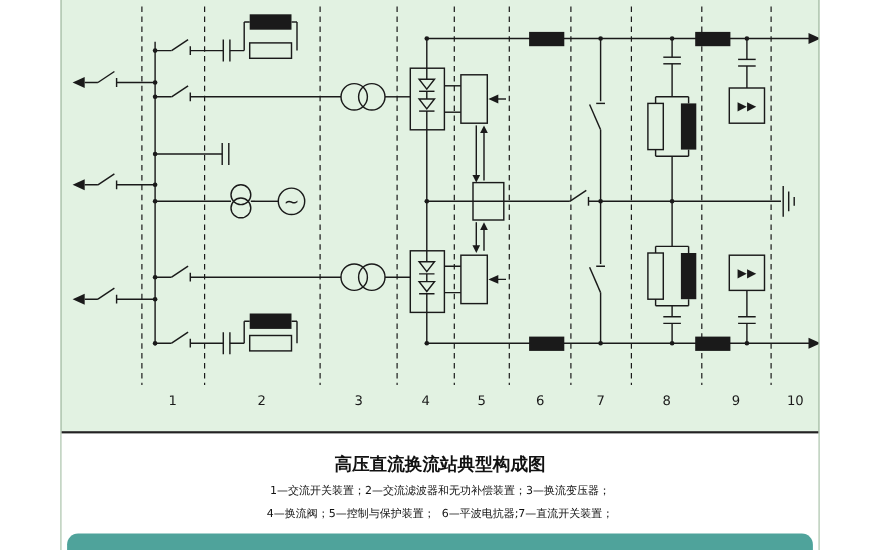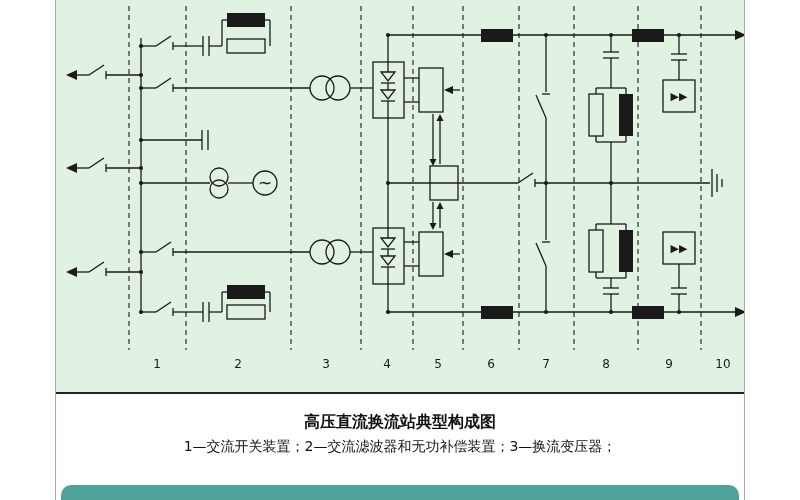--- a/index.html
+++ b/index.html
@@ -6,21 +6,21 @@
   .page{position:relative;width:800px;height:500px;background:#ffffff;overflow:hidden;
         font-family:"DejaVu Sans","Liberation Sans",sans-serif;}
   .panel{position:absolute;left:55px;top:0;width:690px;height:500px;background:#e2f2e2;
          border-left:1px solid #9ab39a;border-right:1px solid #9ab39a;box-sizing:border-box;}
   .diagram-area{position:relative;width:688px;height:376px;}
   .diagram-area svg{display:block;}
   .caption{position:absolute;left:0;top:392px;width:688px;height:116px;background:#ffffff;
            border-top:2px solid #222;box-sizing:border-box;text-align:center;padding-top:16px;}
   .caption-title{font-weight:bold;font-size:16px;color:#111;margin:2px 0 3px 0;
                  font-family:"DejaVu Sans","Liberation Serif",serif;}
-  .legend-line{font-size:14px;color:#111;line-height:21px;white-space:pre-wrap;
+  .legend-line{font-size:10px;color:#111;line-height:21px;white-space:pre-wrap;
                font-family:"DejaVu Sans","Liberation Serif",serif;}
   .bottom-bar{position:absolute;left:5px;bottom:0;width:678px;height:15px;background:#4fa39b;
               border-radius:10px 10px 0 0;}
   
   .w{stroke:#1a1a1a;stroke-width:1.3;fill:none;}
   .wd{stroke:#1a1a1a;stroke-width:1.1;fill:none;stroke-dasharray:5 4;}
   .f{fill:#1a1a1a;stroke:none;}
   .zn{fill:#1a1a1a;font-size:12px;font-family:"DejaVu Sans",sans-serif;text-anchor:middle;}
   .sym{fill:#1a1a1a;font-size:11px;font-family:"DejaVu Sans",sans-serif;text-anchor:middle;}
   .sine{fill:#1a1a1a;font-size:17px;font-family:"DejaVu Sans",sans-serif;text-anchor:middle;}
@@ -309,17 +309,18 @@
           <circle class="f" cx="555" cy="312" r="2.1"></circle>
           <circle class="f" cx="623" cy="35" r="2.1"></circle>
             <circle class="f" cx="623" cy="312" r="2.1"></circle>
         </g>
       </svg>
     </div>
 
     <div class="caption">
       <div class="caption-title">高压直流换流站典型构成图</div>
       <div class="legend-line">1—交流开关装置；2—交流滤波器和无功补偿装置；3—换流变压器；</div>
+      <div class="legend-line">4—换流阀；5—控制与保护装置；  6—平波电抗器;7—直流开关装置；</div>
     </div>
 
     <div class="bottom-bar"></div>
   </div>
 </div>
 
 </body></html>

